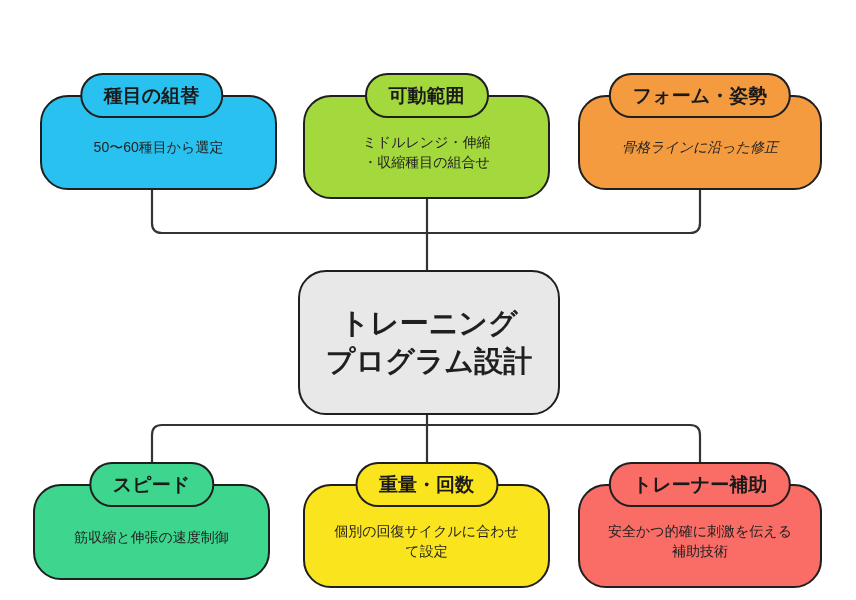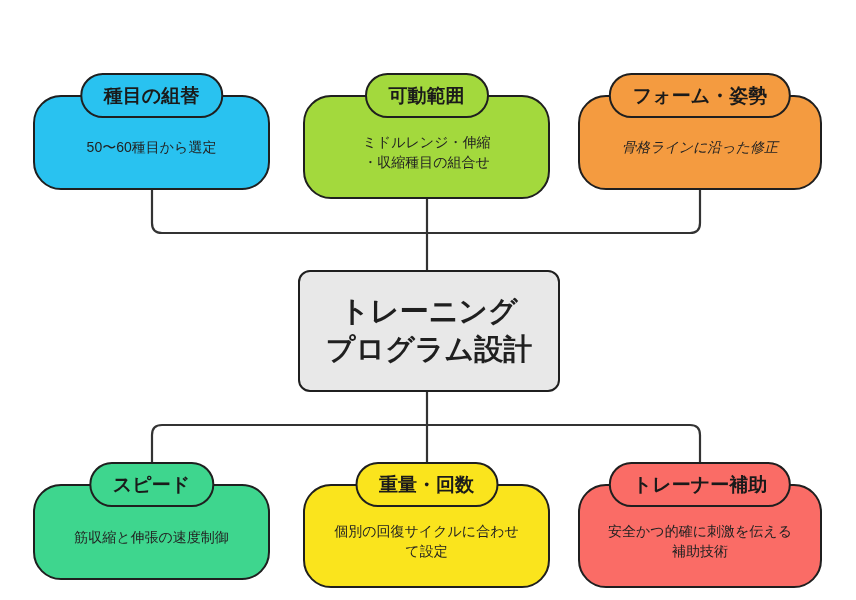--- a/index.html
+++ b/index.html
@@ -74,24 +74,24 @@
   .node-badge-text {
     font-size: 19px;
     font-weight: bold;
     color: #1a1a1a;
   }
   .center-node {
     position: absolute;
     left: 298px;
     top: 270px;
     width: 262px;
-    height: 122px;
+    height: 145px;
     box-sizing: border-box;
     border: 2.5px solid var(--border);
-    border-radius: 12px;
+    border-radius: 28px;
     display: flex;
     align-items: center;
     justify-content: center;
     z-index: 1;
   }
   .center-node-text {
     font-size: 29px;
     font-weight: bold;
     color: #1f1f1f;
     text-align: center;
@@ -119,21 +119,21 @@
 
 
   <svg class="connectors" width="856" height="600">
     <path class="conn" d="M 152 190 L 152 223 Q 152 233 162 233 L 690 233 Q 700 233 700 223 L 700 190"></path>
     <path class="conn" d="M 427 197 L 427 270"></path>
     <path class="conn" d="M 427 385 L 427 462"></path>
     <path class="conn" d="M 152 462 L 152 435 Q 152 425 162 425 L 690 425 Q 700 425 700 435 L 700 462"></path>
   </svg>
 
   <div class="node n-top-0">
-    <div class="node-body" style="background-color: rgb(41, 194, 240);">
+    <div class="node-body" style="background-color: rgb(41, 194, 240); margin-left: 7px;">
       <span class="node-body-text">50〜60種目から選定</span>
     </div>
     <div class="node-badge" style="background-color: rgb(41, 194, 240); text-align: right;">
       <span class="node-badge-text">種目の組替</span>
     </div>
   </div>
 
   <div class="node n-top-1">
     <div class="node-body" style="background-color: rgb(163, 217, 61);">
       <span class="node-body-text">ミドルレンジ・伸縮

